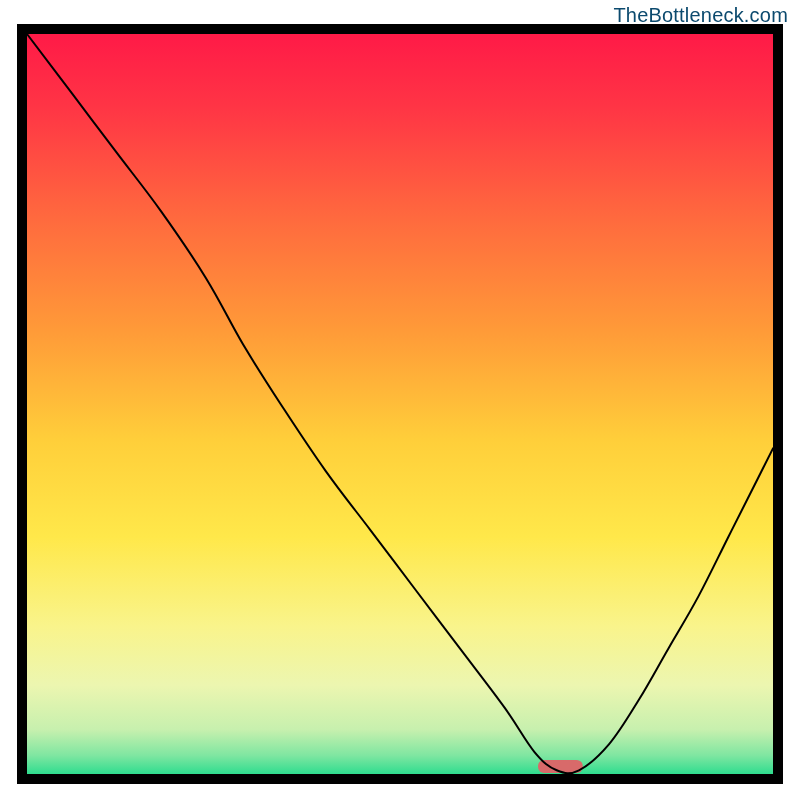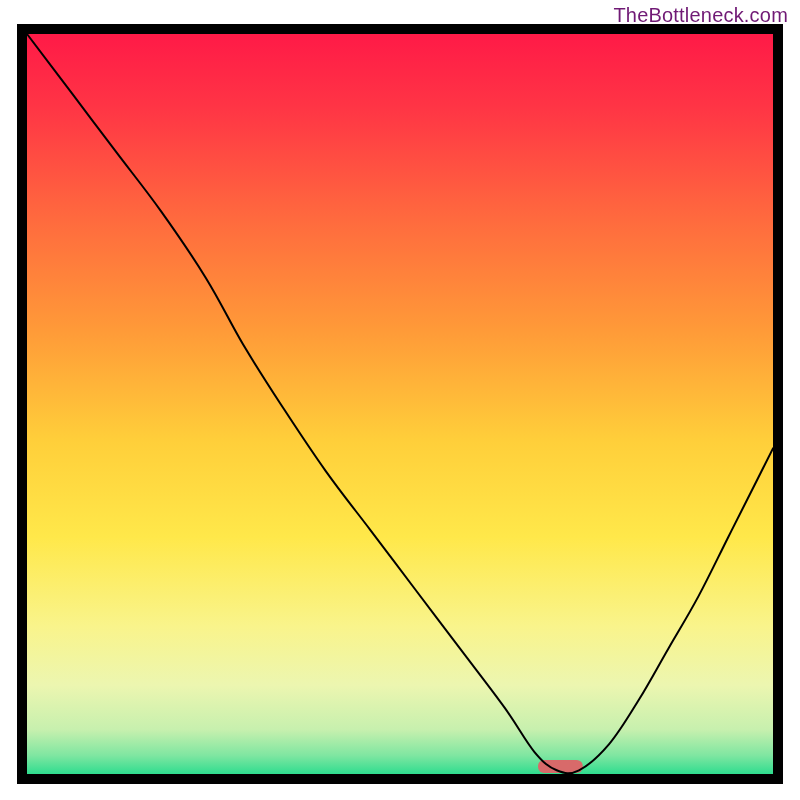--- a/index.html
+++ b/index.html
@@ -8,21 +8,21 @@
     background: #fff;
     width: 800px;
     height: 800px;
     position: relative;
     font-family: Arial, sans-serif;
   }
   .watermark {
     position: absolute;
     top: 4px;
     right: 12px;
-    color: #701a75;
+    color: #0c4a6e;
     font-size: 20px;
     font-family: Arial, sans-serif;
     letter-spacing: 0.2px;
   }
   .plot-wrap {
     position: absolute;
     left: 17px;
     top: 24px;
     width: 766px;
     height: 760px;

